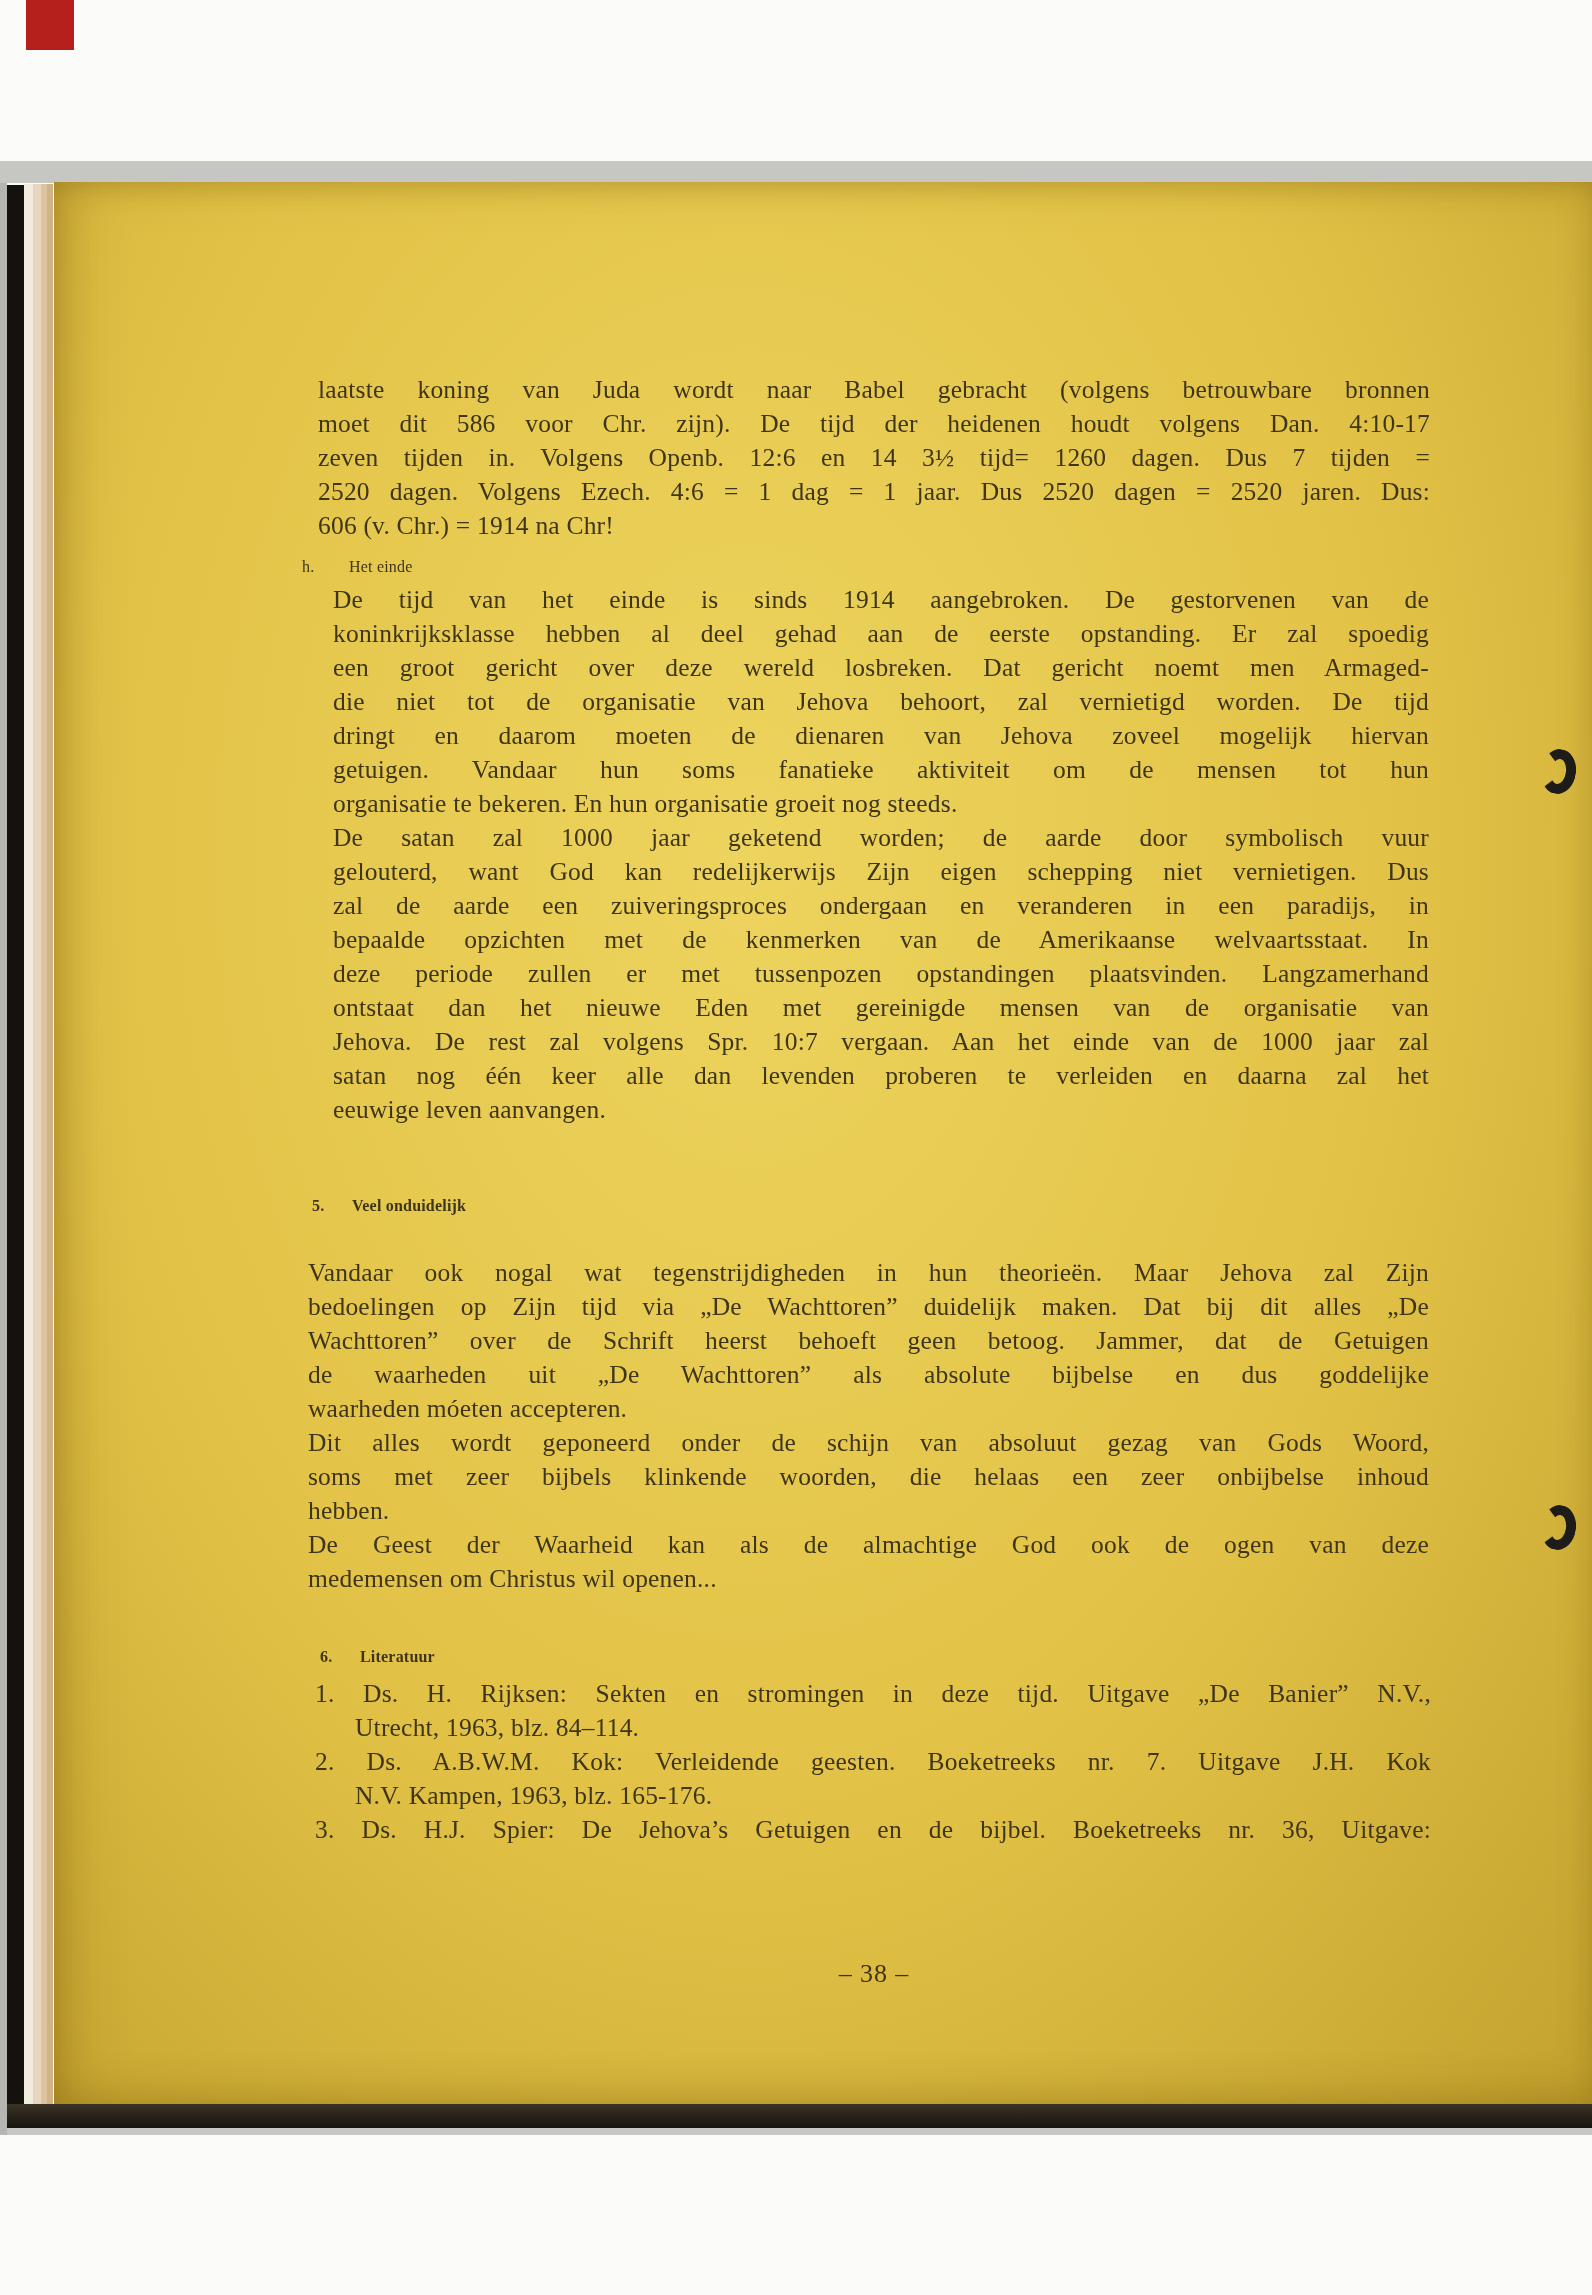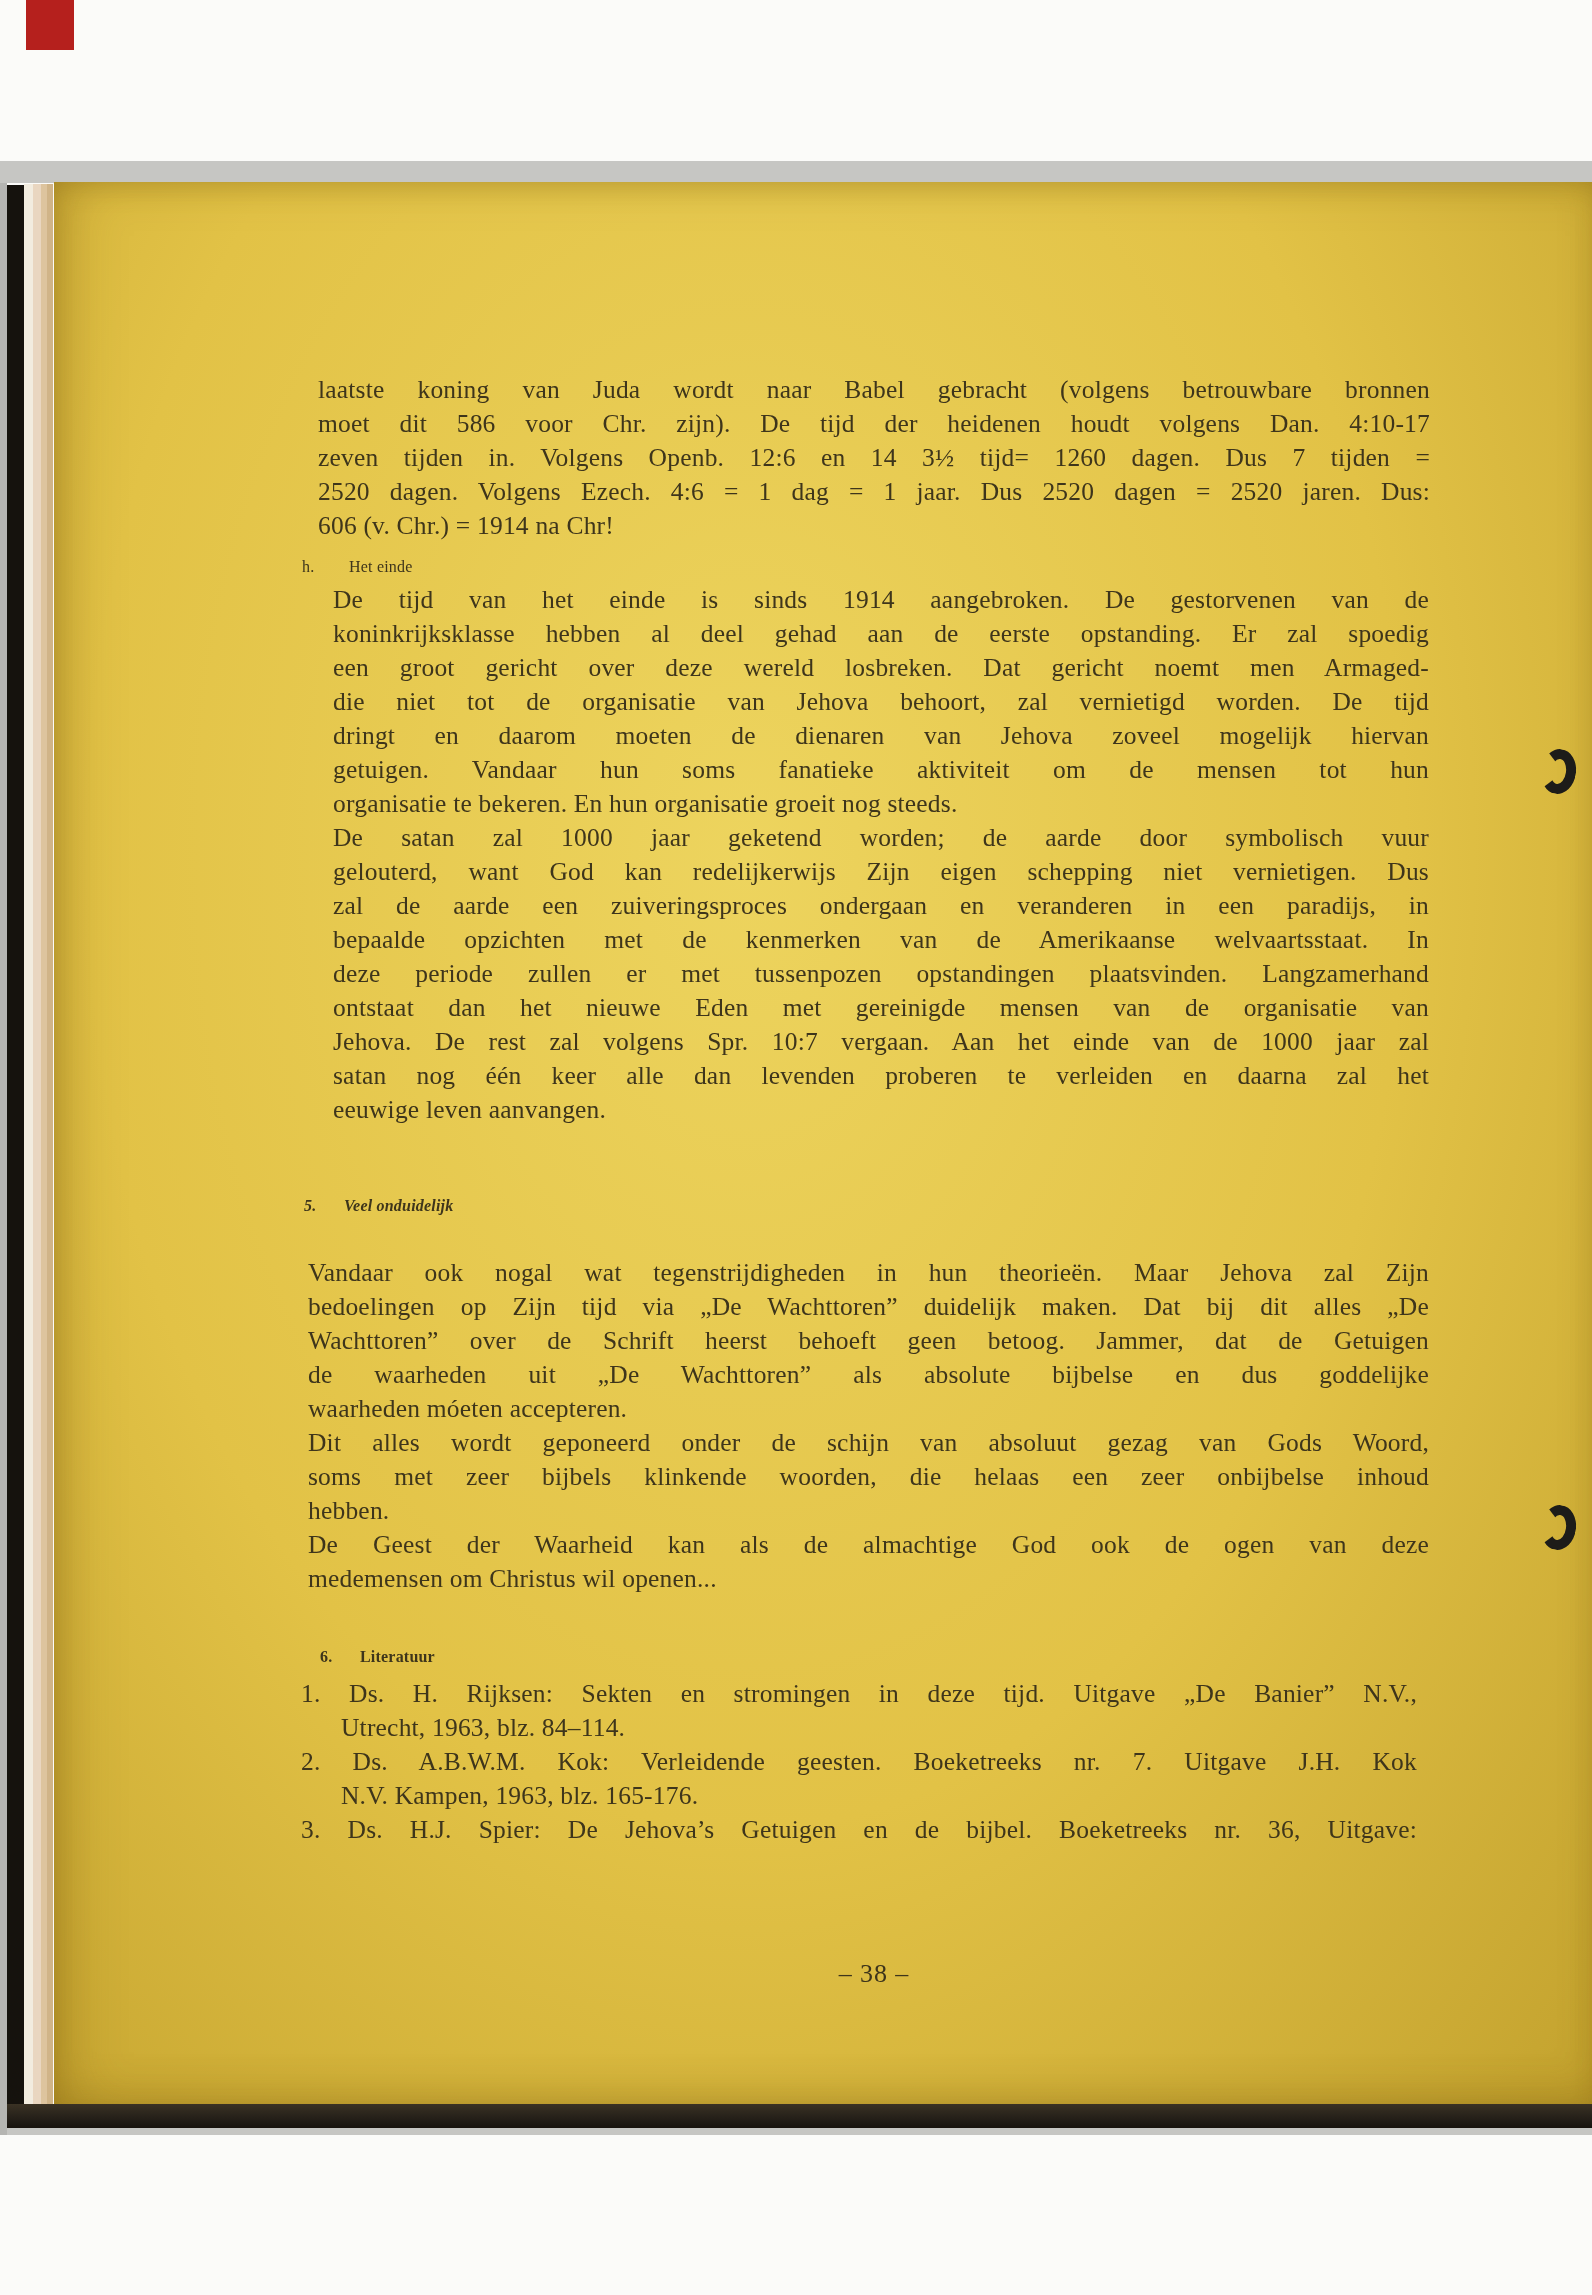--- a/index.html
+++ b/index.html
@@ -47,24 +47,24 @@
   .line.ind{padding-left:40px;}
   .hdg{position:absolute;font-size:16px;line-height:34px;letter-spacing:0.2px;font-weight:bold;}
   .hdg .lbl{display:inline-block;}
   .hdg.plain{font-weight:normal;}
   .hdg.plain .lbl{width:47px;}
   .hdg.bold5 .lbl{width:40px;}
   .hdg.bold6 .lbl{width:40px;}
   .intro{left:318px;top:373px;width:1112px;}
   .h-hdg{left:302px;top:550px;}
   .h-para{left:333px;top:583px;width:1096px;}
-  .s5-hdg{left:304px;top:1189px;font-style:italic;}
+  .s5-hdg{left:312px;top:1189px;}
   .s5-para{left:308px;top:1256px;width:1121px;}
   .s6-hdg{left:320px;top:1640px;}
-  .s6-para{left:301px;top:1677px;width:1116px;}
+  .s6-para{left:315px;top:1677px;width:1116px;}
   .pagenum{position:absolute;left:318px;top:1959px;width:1112px;text-align:center;font-size:26px;letter-spacing:0.9px;}
 </style>
 </head>
 <body>
 
 <div class="red-mark"></div>
 <div class="gray-band"></div>
 <div class="left-gray"></div>
 <div class="spine"></div>
 <div class="edge-stack"></div>

